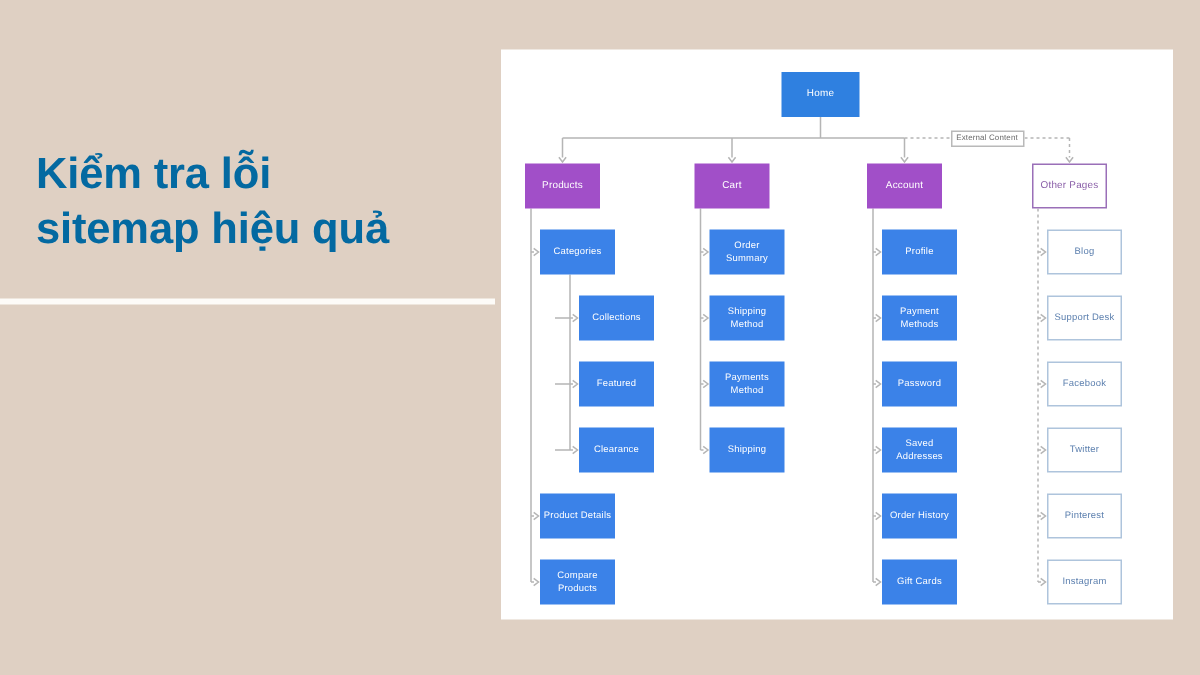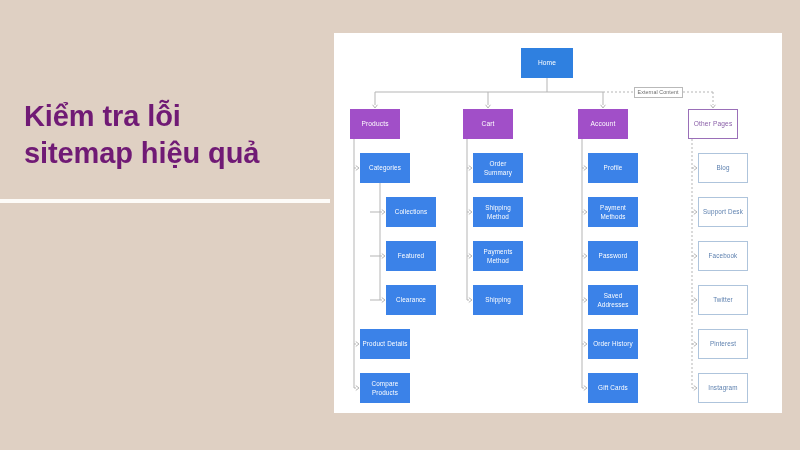--- a/index.html
+++ b/index.html
@@ -18,21 +18,21 @@
     left: 0; top: 0;
     width: 334px; height: 450px;
   }
   #page-title {
     position: absolute;
     left: 24px; top: 98px;
     width: 300px;
     font-size: 29px;
     font-weight: bold;
     line-height: 1.28;
-    color: #701a75;
+    color: #0369a1;
     letter-spacing: -0.1px;
     white-space: pre-line;
   }
   #title-divider {
     position: absolute;
     left: 0; top: 199px;
     width: 330px; height: 4px;
     background: #fdfbf8;
   }
 

